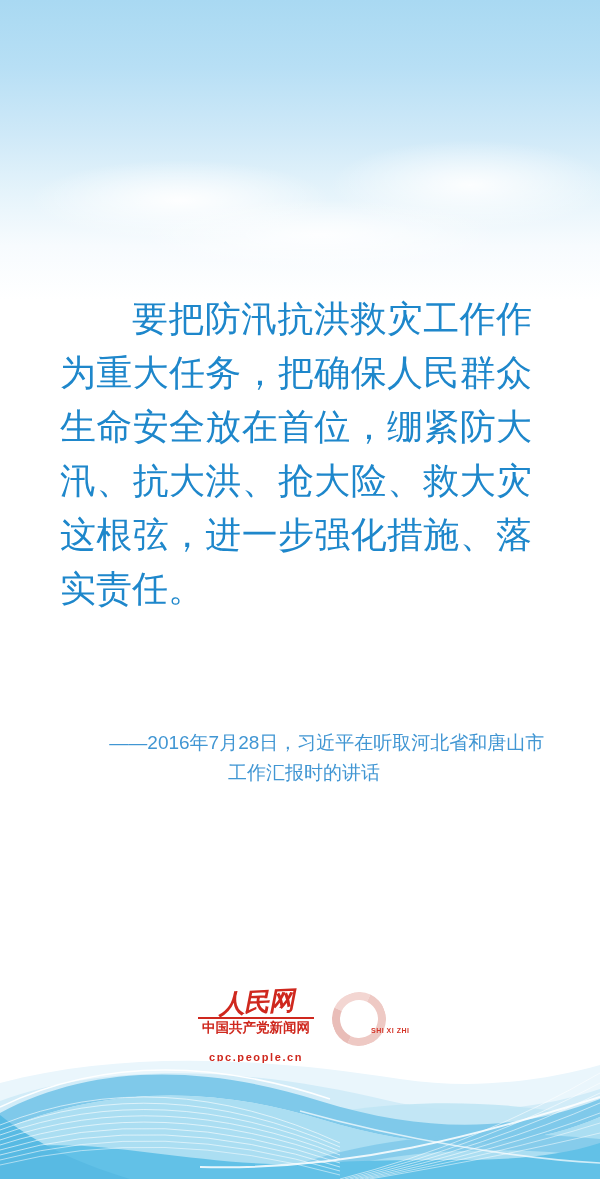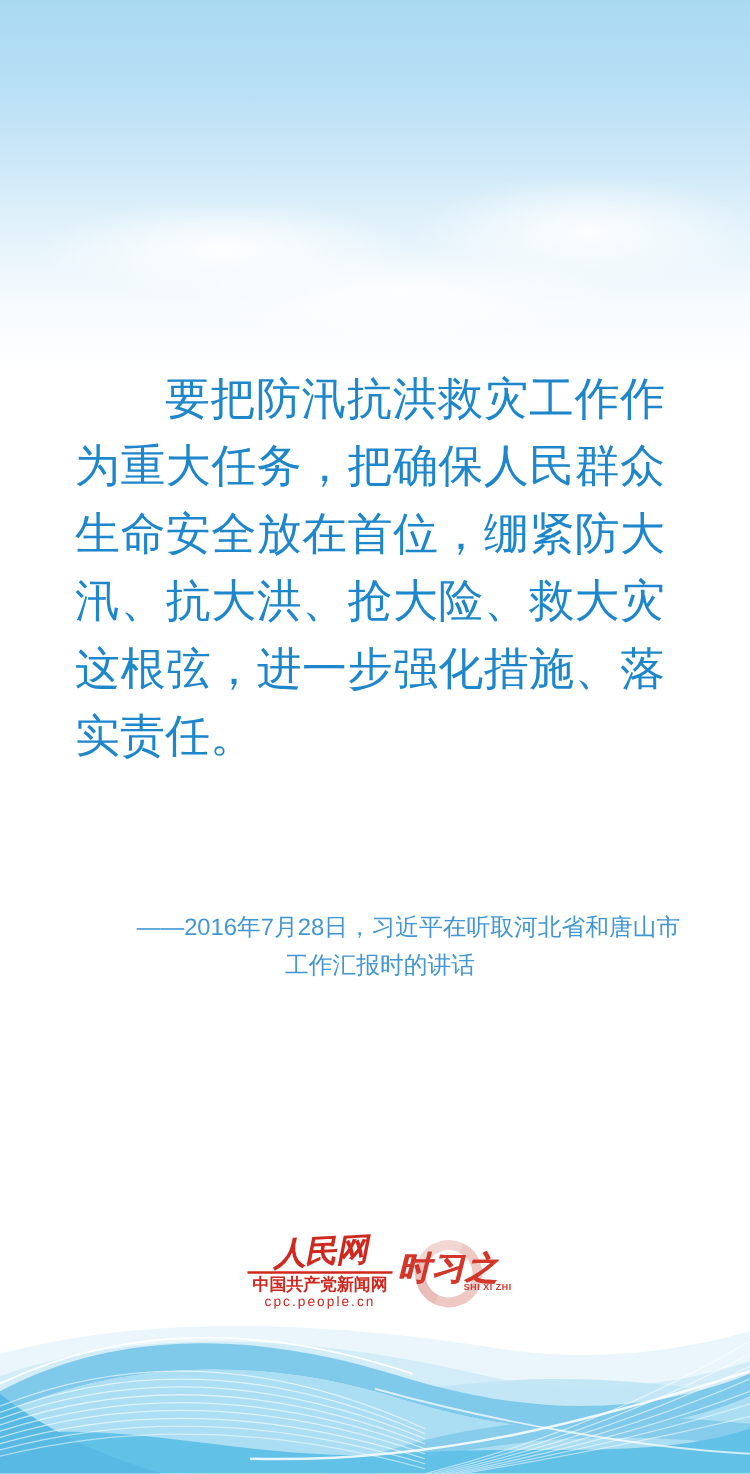--- a/index.html
+++ b/index.html
@@ -36,21 +36,21 @@
   
   .footer-logos{position:absolute;left:0;top:985px;width:600px;height:80px;}
   .people-logo{position:absolute;left:196px;top:3px;width:120px;text-align:center;color:#cf281e;}
   .people-wordmark{
     font-family:"DejaVu Serif","Liberation Serif",serif;
     font-style:italic;font-weight:700;font-size:26px;line-height:28px;
     letter-spacing:-1px;transform:rotate(-3deg);display:block;
   }
   .people-divider{height:2px;background:#cf281e;margin:1px 2px 2px 2px;}
   .people-subtitle{font-size:13.5px;font-weight:700;line-height:14px;letter-spacing:0;white-space:nowrap;}
-  .people-url{font-size:11px;font-weight:400;line-height:12px;letter-spacing:1.6px;white-space:nowrap;margin-top:1px;}
+  .people-url{font-size:11px;font-weight:700;line-height:12px;letter-spacing:1.6px;white-space:nowrap;margin-top:16px;}
   .shixizhi-logo{position:absolute;left:318px;top:3px;width:100px;height:72px;}
   .brush-ring{
     position:absolute;left:14px;top:4px;width:38px;height:38px;
     border:8px solid #eec9c4;border-radius:50%;
     border-top-color:#f3d6d2;border-left-color:#e9bdb8;
     transform:rotate(-20deg);
   }
   .sxz-wordmark{
     position:absolute;left:0;top:9px;
     font-size:26px;font-weight:700;font-style:italic;
@@ -80,21 +80,20 @@
 
   <div class="footer-logos">
     <div class="people-logo">
       <span class="people-wordmark">人民网</span>
       <div class="people-divider"></div>
       <div class="people-subtitle">中国共产党新闻网</div>
       <div class="people-url">cpc.people.cn</div>
     </div>
     <div class="shixizhi-logo">
       <span class="brush-ring"></span>
-      <span class="sxz-wordmark">时习之</span>
       <span class="sxz-subtext">SHI XI ZHI</span>
     </div>
   </div>
 
   <svg class="waves" viewBox="0 0 600 140" preserveAspectRatio="none">
     <g>
       <path d="M0,44 C120,12 260,18 400,40 C480,52 550,40 600,26 L600,140 L0,140 Z" fill="#eaf6fc"></path>
       <path d="M0,62 C110,22 250,28 390,62 C470,80 545,68 600,50 L600,140 L0,140 Z" fill="#d2ecf8"></path>
       <path d="M150,140 C250,72 430,44 600,80 L600,140 Z" fill="#c0e5f4" opacity="0.9"></path>
       <path d="M0,74 C90,26 200,24 320,62 C430,96 520,92 600,60 L600,78 C520,112 430,114 320,80 C210,46 100,48 0,92 Z" fill="#7fc9ea"></path>

